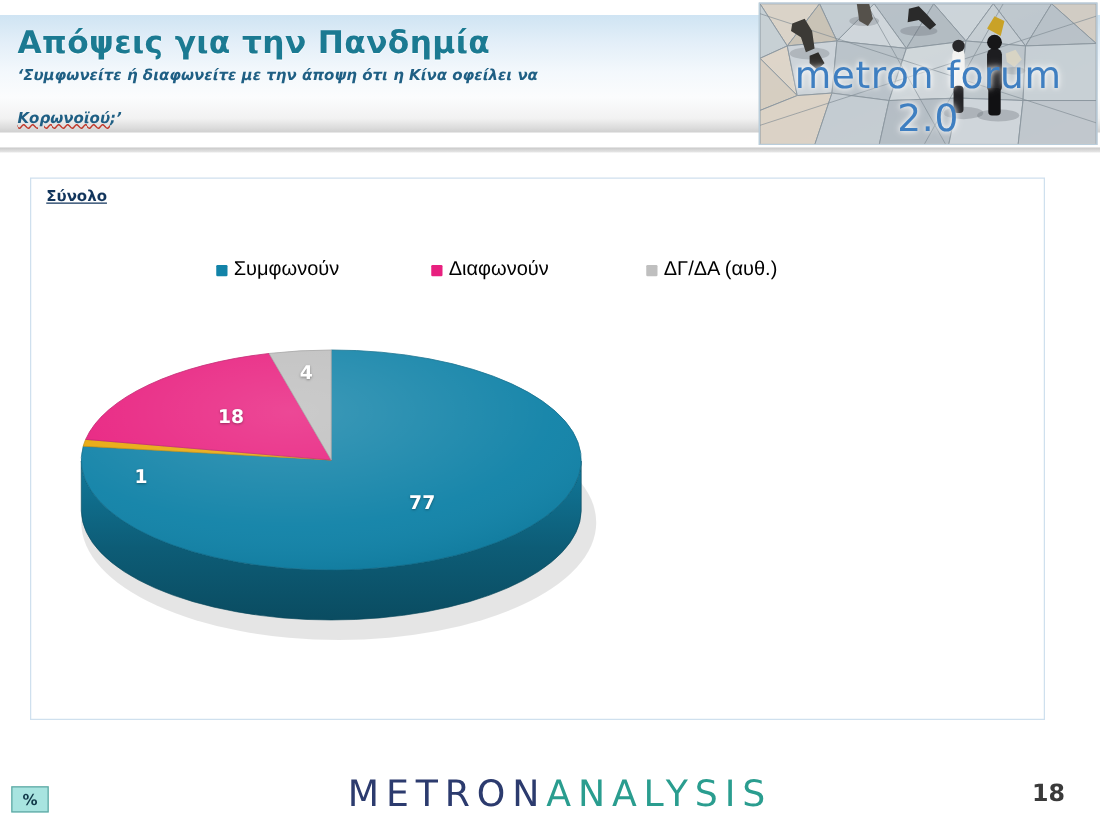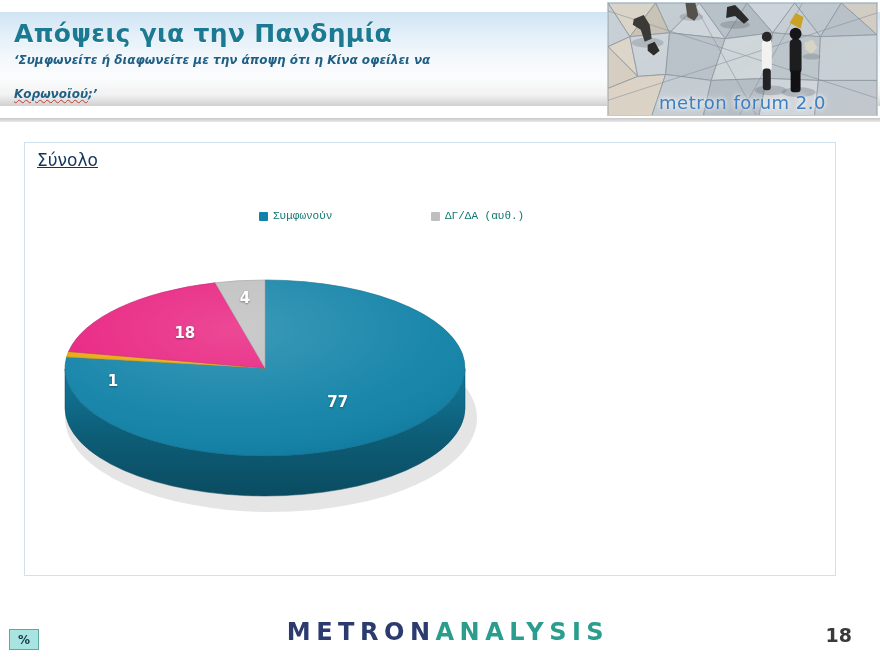--- a/index.html
+++ b/index.html
@@ -64,37 +64,37 @@
     width: 271px; height: 114px;
     overflow: hidden;
     border: 1px solid #b9cddb;
     background: #b9c3c9;
   }
   #photo-canvas { position: absolute; inset: 0; }
   #photo-label {
     position: absolute; left: 0; right: 0; bottom: 2px;
     text-align: center;
     font-family: "DejaVu Sans", "Liberation Sans", sans-serif;
-    font-size: 18px; font-weight: normal;
+    font-size: 30px; font-weight: normal;
     color: #3f7fc1;
     letter-spacing: 0.5px;
     text-shadow: 0 0 4px rgba(255,255,255,0.95), 0 0 8px rgba(255,255,255,0.8);
   }
 
   
   #chart-panel {
     position: absolute; left: 24px; top: 142px;
     width: 812px; height: 434px;
     background: #ffffff;
     border: 1px solid #cfe0ee;
   }
   #panel-label {
     position: absolute; left: 12px; top: 7px;
     font-family: "DejaVu Sans", "Liberation Sans", sans-serif;
-    font-size: 17px; font-weight: normal;
+    font-size: 12px; font-weight: bold;
     color: #12355c;
     text-decoration: underline;
   }
 
   
   #legend {
     position: absolute; left: 0; top: 60px;
     width: 812px; height: 26px;
     display: flex;
     justify-content: center;
@@ -107,22 +107,22 @@
     width: 172px;
     justify-content: flex-start;
   }
   .legend-swatch {
     display: inline-block;
     width: 9px; height: 9px;
     flex: 0 0 auto;
     border-radius: 1px;
   }
   .legend-text {
-    font-family: Liberation Mono, monospace;
-    font-size: 11px; color: #0f766e;
+    font-family: Liberation Sans, sans-serif;
+    font-size: 16px; color: #000000;
     white-space: nowrap;
   }
 
   
   #pie-stage {
     position: absolute; left: 0; top: 90px;
     width: 812px; height: 340px;
   }
   #pie-svg { position: absolute; left: 0; top: 0; }
   .pie-label {
@@ -143,23 +143,23 @@
     border: 1px solid #5fa8a4;
     display: flex; align-items: center; justify-content: center;
     font-family: "DejaVu Sans", "Liberation Sans", sans-serif;
     font-size: 12px; font-weight: bold;
     color: #123a4a;
   }
   #brand {
     position: absolute; left: 0; top: 618px; width: 880px;
     text-align: center;
     font-family: "DejaVu Sans", "Liberation Sans", sans-serif;
-    font-size: 24px;
+    font-size: 29px;
     letter-spacing: 5.5px;
-    font-weight: bold;
+    font-weight: normal;
     padding-left: 16px;
   }
   #brand .metron { color: #2c3b6e; }
   #brand .analysis { color: #2a9d8f; }
   #page-number {
     position: absolute; right: 28px; top: 624px;
     font-family: "DejaVu Sans", "Liberation Sans", sans-serif;
     font-size: 19px; font-weight: bold;
     color: #3a3a3a;
   }
@@ -250,20 +250,24 @@
     <div id="photo-label">metron forum 2.0</div>
   </div>
 
   <div id="chart-panel">
     <div id="panel-label">Σύνολο</div>
 
     <div id="legend">
       <div class="legend-item">
         <span class="legend-swatch" style="background: rgb(18, 131, 168);"></span>
         <span class="legend-text">Συμφωνούν</span>
+      </div>
+      <div class="legend-item">
+        <span class="legend-swatch" style="background: rgb(232, 32, 127);"></span>
+        <span class="legend-text">Διαφωνούν</span>
       </div>
       <div class="legend-item">
         <span class="legend-swatch" style="background: rgb(191, 191, 191);"></span>
         <span class="legend-text">ΔΓ/ΔΑ (αυθ.)</span>
       </div>
     </div>
 
     <div id="pie-stage">
       <svg id="pie-svg" width="812" height="340" viewBox="0 0 812 340" xmlns="http://www.w3.org/2000/svg">
           <ellipse cx="246" cy="185" rx="206" ry="94" fill="#000000" fill-opacity="0.10"></ellipse>

